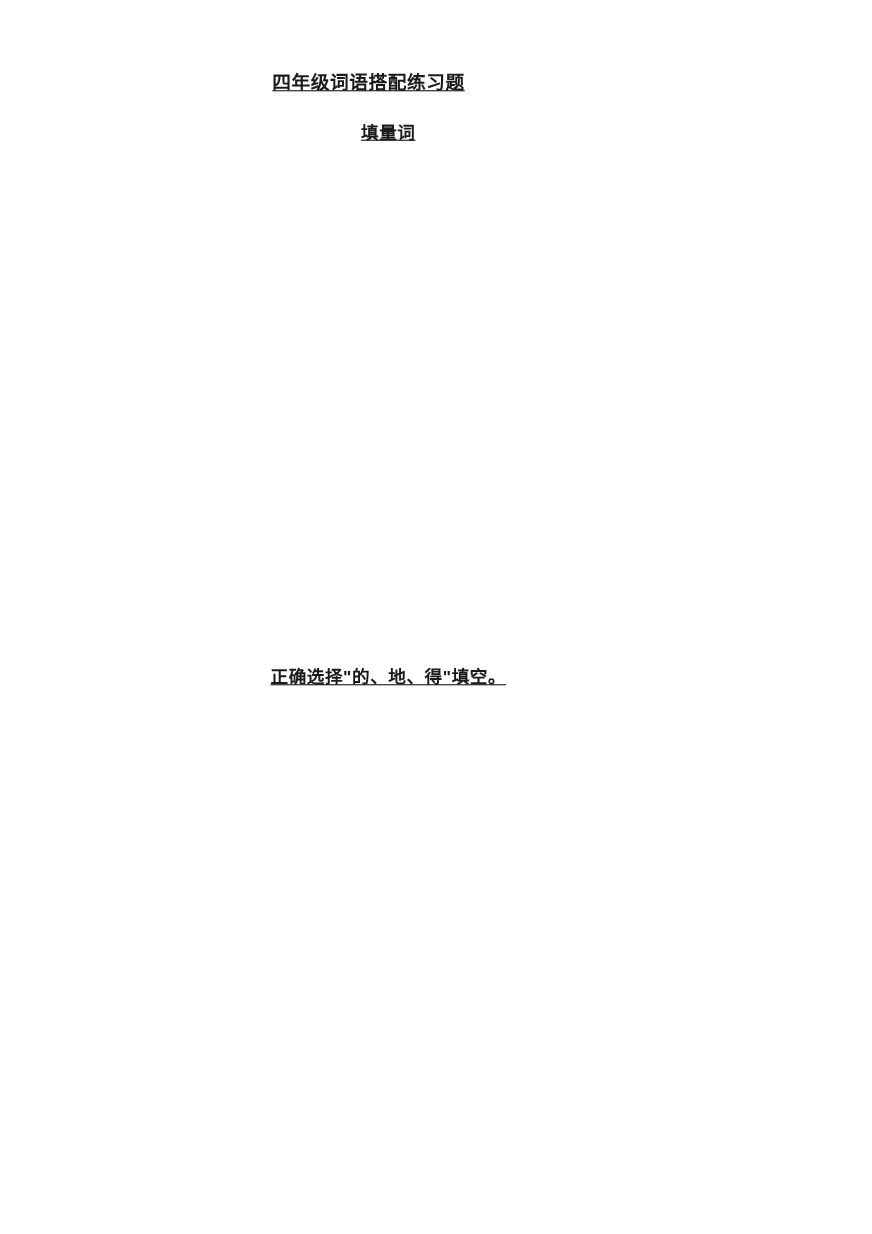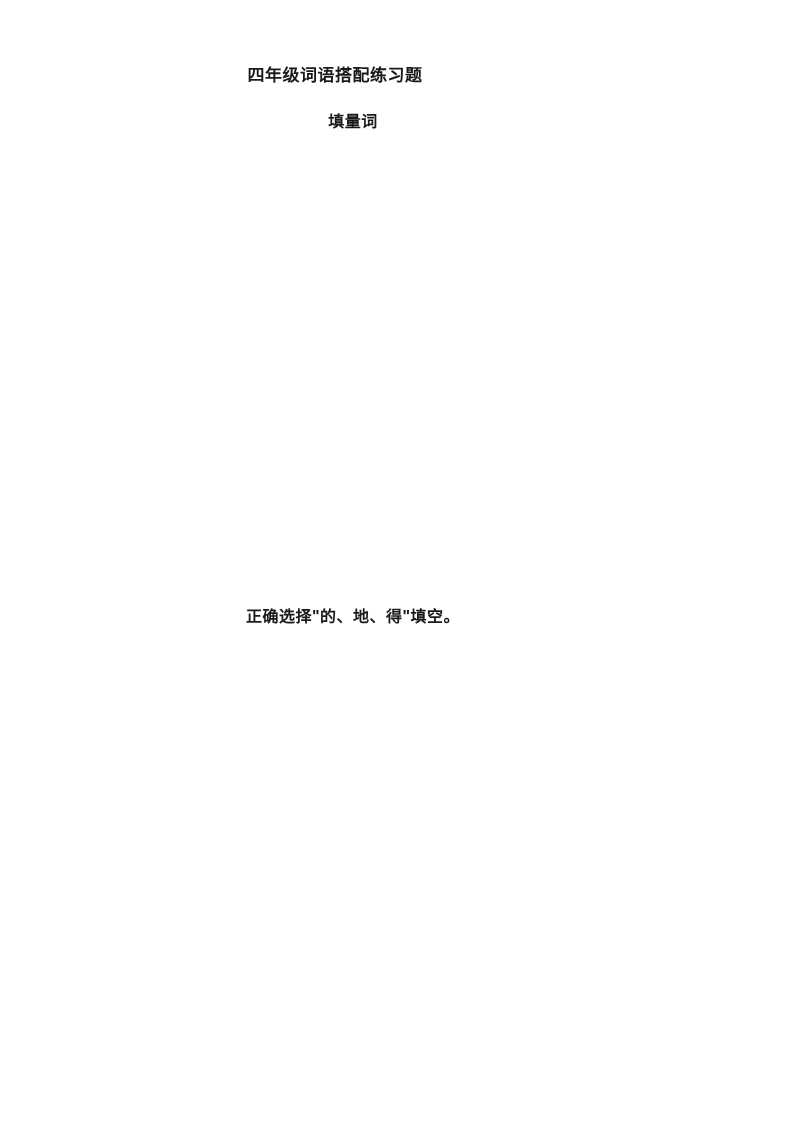--- a/index.html
+++ b/index.html
@@ -17,20 +17,21 @@
     overflow: hidden;
     -webkit-font-smoothing: antialiased;
   }
 
   .page {
     width: 670px;
     height: 1122px;
     box-sizing: border-box;
     padding: 0;
     position: relative;
+    text-decoration: underline;
   }
 
   
   .doc-title {
     text-align: center;
     font-size: 17px;
     font-weight: bold;
     letter-spacing: 0.5px;
     margin: 0;
     padding-top: 66px;

